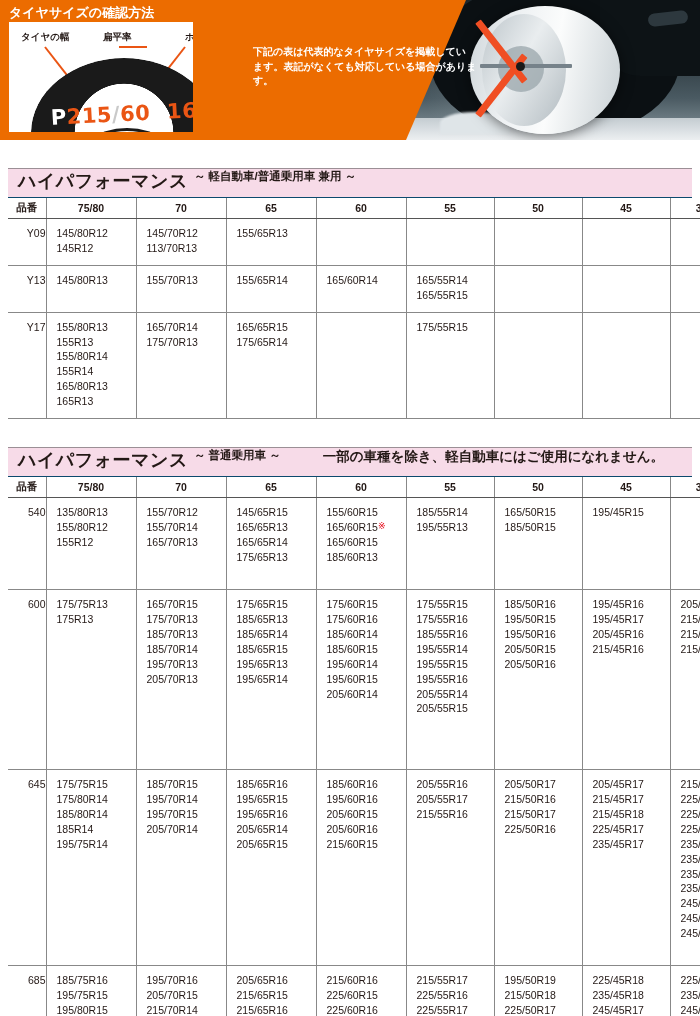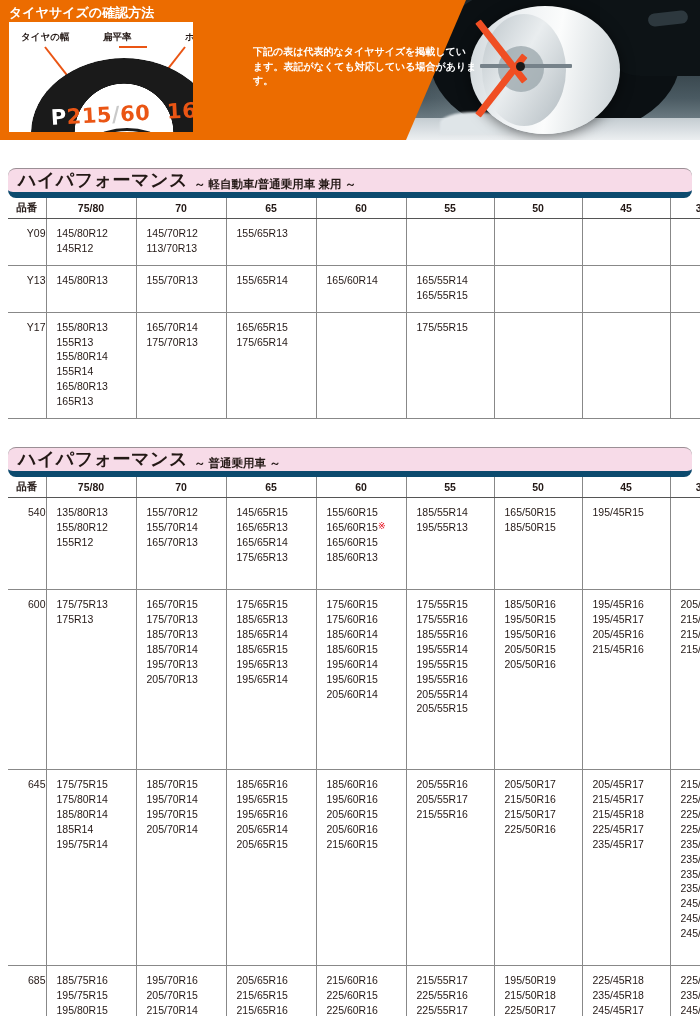--- a/index.html
+++ b/index.html
@@ -66,22 +66,22 @@
             mask-image:radial-gradient(circle at 50% 50%, transparent 0 45%, #000 45.5% 50%, transparent 50.5%);}
   .rim{position:absolute;left:40px;top:70px;width:106px;height:80px;border-radius:50%;border:3px solid #1a1a1a;background:#fff;}
   .tiretext{position:absolute;left:12px;top:44px;width:162px;text-align:center;
     font-size:21px;font-weight:bold;letter-spacing:.5px;color:#fff;
     font-family:"DejaVu Sans","Liberation Sans",sans-serif;transform:rotate(-3deg);white-space:nowrap;}
   .tiretext .o{color:#ea5514;}
   .tiretext .g{color:#c9c9c9;}
 
   
   .tblwrap{margin:0 8px;}
-  .sect-title{background:#f7dbe8;border-top:1px solid #9b8f95;border-bottom:6px solid #0c4a6e;
-    height:30px;display:flex;align-items:flex-end;padding-left:10px;box-sizing:border-box;border-radius:8px;}
+  .sect-title{background:#f7dbe8;border-top:1px solid #9b8f95;border-bottom:1px solid #0c4a6e;
+    height:30px;display:flex;align-items:flex-start;padding-left:10px;box-sizing:border-box;}
   .sect-title .main{font-size:18px;font-weight:bold;letter-spacing:.5px;}
   .sect-title .sub{font-size:11.5px;font-weight:bold;margin-left:6px;}
   .sect-title .note{font-size:13.5px;font-weight:bold;margin-left:42px;}
 
   table.tire{border-collapse:collapse;width:684px;table-layout:fixed;}
   table.tire th{
     font-size:10.5px;font-weight:bold;text-align:center;height:18px;
     border-right:1px solid #888;border-bottom:1px solid #555;background:#fff;
     vertical-align:middle;}
   table.tire th:last-child{border-right:none;}
@@ -242,20 +242,21 @@
             <td></td>
             <td></td>
             <td></td>
           </tr>
         </tbody>
       </table>
       <div class="gap"></div>
       <div class="sect-title">
         <span class="main">ハイパフォーマンス</span>
         <span class="sub">～ 普通乗用車 ～</span>
+        <span class="note">一部の車種を除き、軽自動車にはご使用になれません。</span>
       </div>
       <table class="tire">
         <colgroup>
           <col style="width: 38px;">
           <col style="width: 90px;">
           <col style="width: 90px;">
           <col style="width: 90px;">
           <col style="width: 90px;">
           <col style="width: 88px;">
           <col style="width: 88px;">

